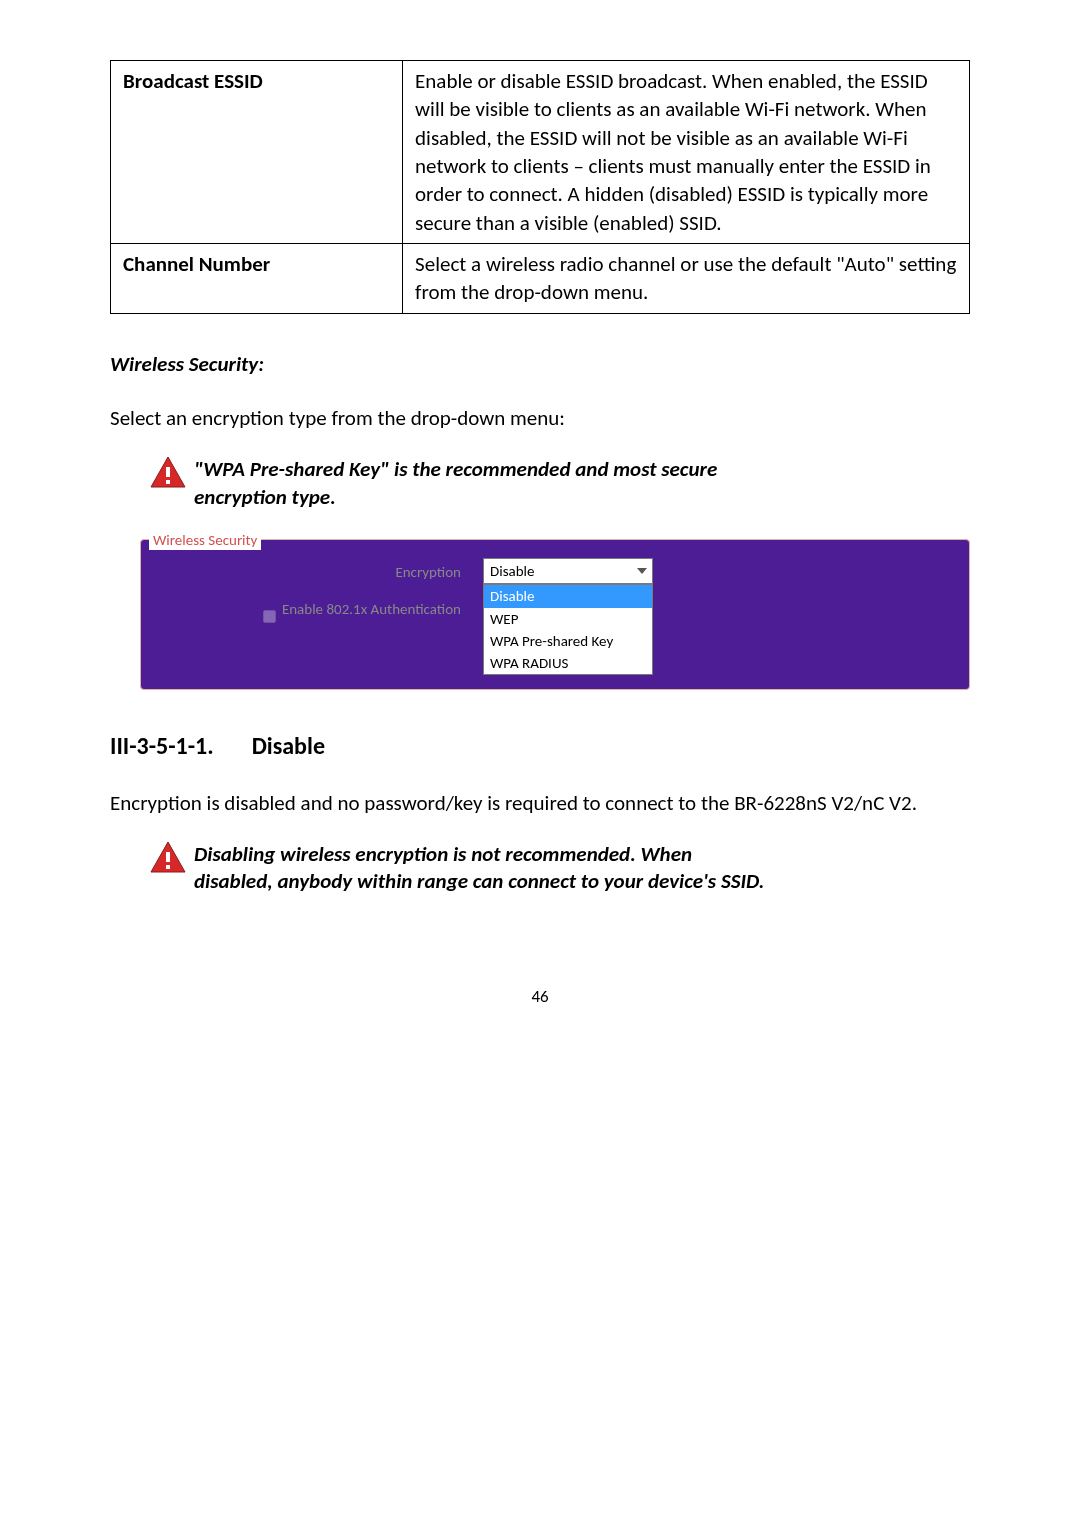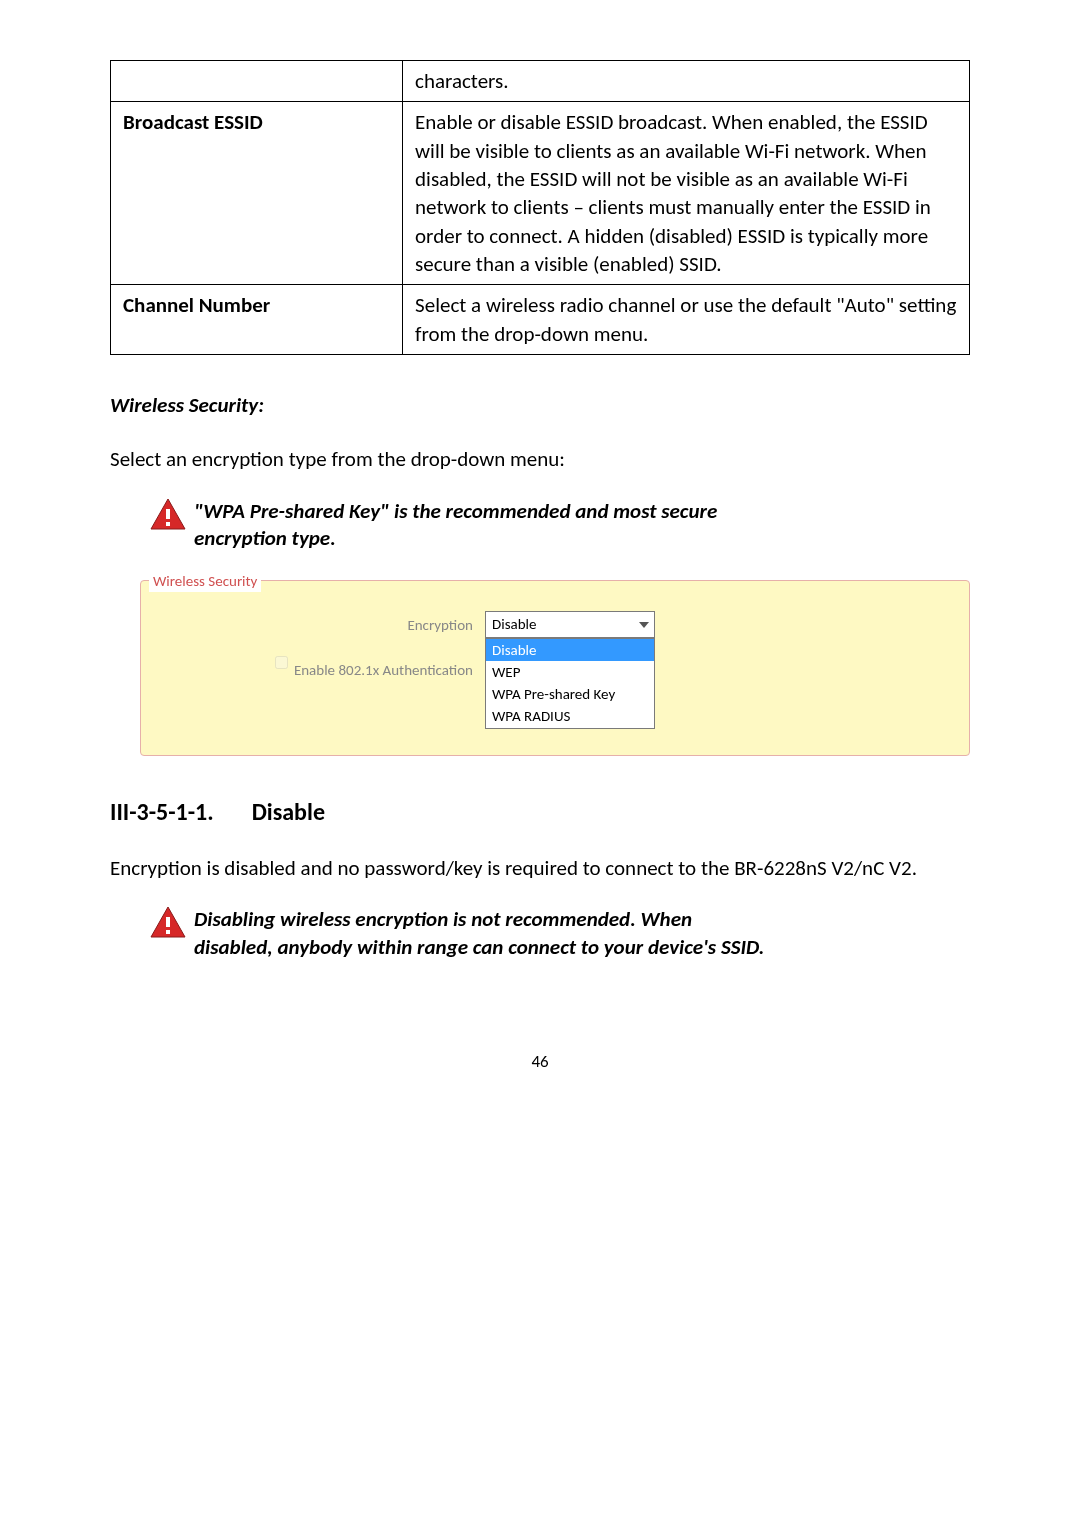--- a/index.html
+++ b/index.html
@@ -5,46 +5,42 @@
   * { box-sizing: border-box; margin: 0; padding: 0; }
   body { font-family: Calibri, Arial, sans-serif; font-size: 21px; color: #000; background: #fff; width: 1080px; padding: 60px 110px 40px 110px; line-height: 1.35; }
   table.main-table { border-collapse: collapse; width: 100%; margin-bottom: 36px; }
   table.main-table td { border: 1.5px solid #000; padding: 6px 12px; vertical-align: top; }
   table.main-table td.label { font-weight: bold; width: 34%; }
   .section-title { font-weight: bold; font-style: italic; margin: 28px 0 26px 0; font-size: 21px; }
   .paragraph { margin-bottom: 24px; }
   .callout { display: flex; align-items: flex-start; gap: 8px; margin: 10px 0 28px 0; padding-left: 40px; }
   .callout .icon { flex: 0 0 auto; }
   .callout .text { font-style: italic; font-weight: bold; line-height: 1.3; }
-  .figure-box { border: 1px solid #e6b0aa; border-radius: 4px; margin: 20px 0 36px 30px; width: 830px; padding: 12px; position: relative; background: #fef9c3; }
+  .figure-box { border: 1px solid #e6b0aa; border-radius: 4px; margin: 20px 0 36px 30px; width: 830px; padding: 0; position: relative; background: #4c1d95; }
   .figure-legend { position: absolute; top: -10px; left: 8px; background: #fff; padding: 0 4px; font-size: 15px; color: #d05050; }
-  .figure-inner { display: flex; padding: 18px 20px 14px 20px; gap: 12px; }
+  .figure-inner { display: flex; padding: 18px 20px 14px 20px; gap: 22px; }
   .figure-left { width: 300px; text-align: right; color: #888; font-size: 15px; line-height: 1.9; }
-  .figure-left .checkbox-row { display: inline-flex; align-items: flex-start; gap: 6px; margin-top: 16px; }
+  .figure-left .checkbox-row { display: inline-flex; align-items: flex-end; gap: 6px; margin-top: 8px; }
   .figure-left input[type=checkbox] { opacity: 0.5; }
   .figure-right { }
   .dropdown-widget { position: relative; width: 170px; }
   .dropdown-display { border: 1px solid #7a7a7a; background: #fff; padding: 2px 22px 2px 6px; font-size: 15px; position: relative; }
   .dropdown-display::after { content: ""; position: absolute; right: 5px; top: 50%; transform: translateY(-50%); width: 0; height: 0; border-left: 5px solid transparent; border-right: 5px solid transparent; border-top: 6px solid #555; }
   .dropdown-list { border: 1px solid #7a7a7a; background: #fff; font-size: 15px; }
   .dropdown-list div { padding: 1px 6px; }
   .dropdown-list .selected { background: #3399ff; color: #fff; }
   .heading-row { display: flex; align-items: flex-start; gap: 38px; margin: 40px 0 26px 0; }
   .heading-num, .heading-txt { font-weight: bold; font-size: 24px; }
   .page-num { text-align: center; font-size: 17px; margin-top: 90px; }
 </style>
 </head>
 <body>
 
 <table class="main-table">
   <tbody>
-      <tr>
-    <td class="label"></td>
-    <td>characters.</td>
-  </tr>
   <tr>
     <td class="label">Broadcast ESSID</td>
     <td>Enable or disable ESSID broadcast. When enabled, the ESSID will be visible to clients as an available Wi-Fi network. When disabled, the ESSID will not be visible as an available Wi-Fi network to clients – clients must manually enter the ESSID in order to connect. A hidden (disabled) ESSID is typically more secure than a visible (enabled) SSID.</td>
   </tr>
   <tr>
     <td class="label">Channel Number</td>
     <td>Select a wireless radio channel or use the default "Auto" setting from the drop-down menu.</td>
   </tr>
 </tbody>
   </table>

